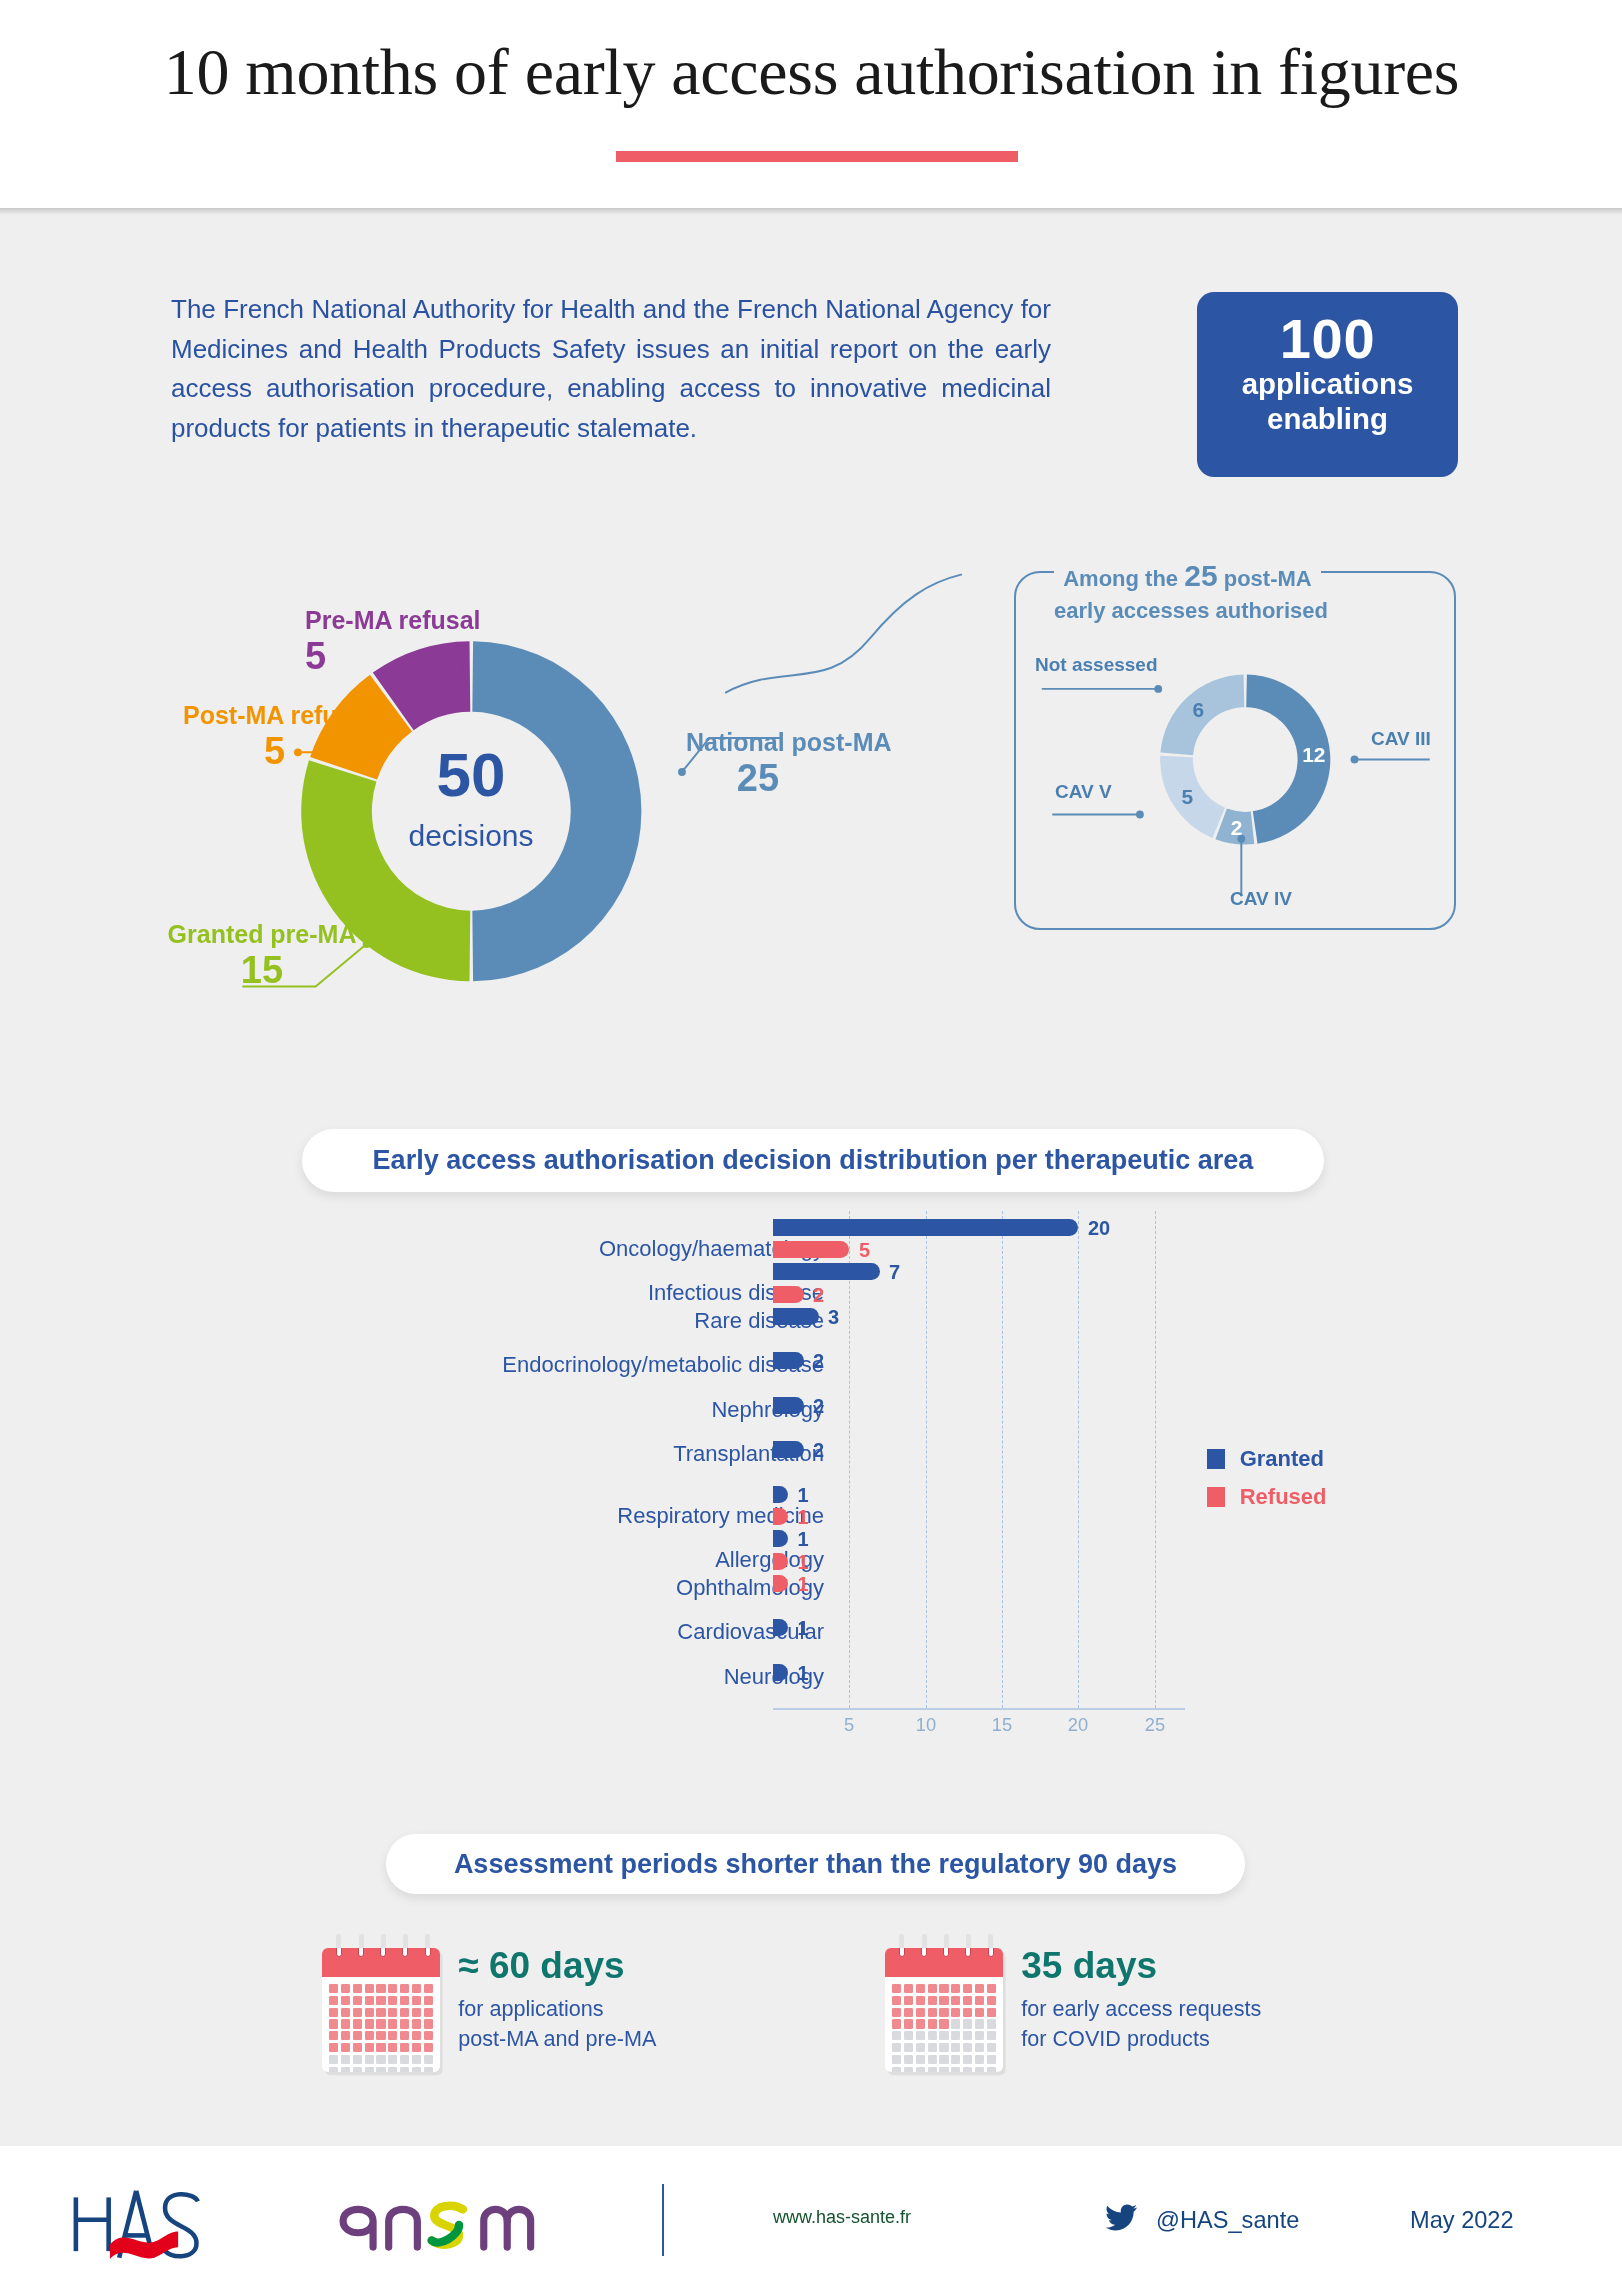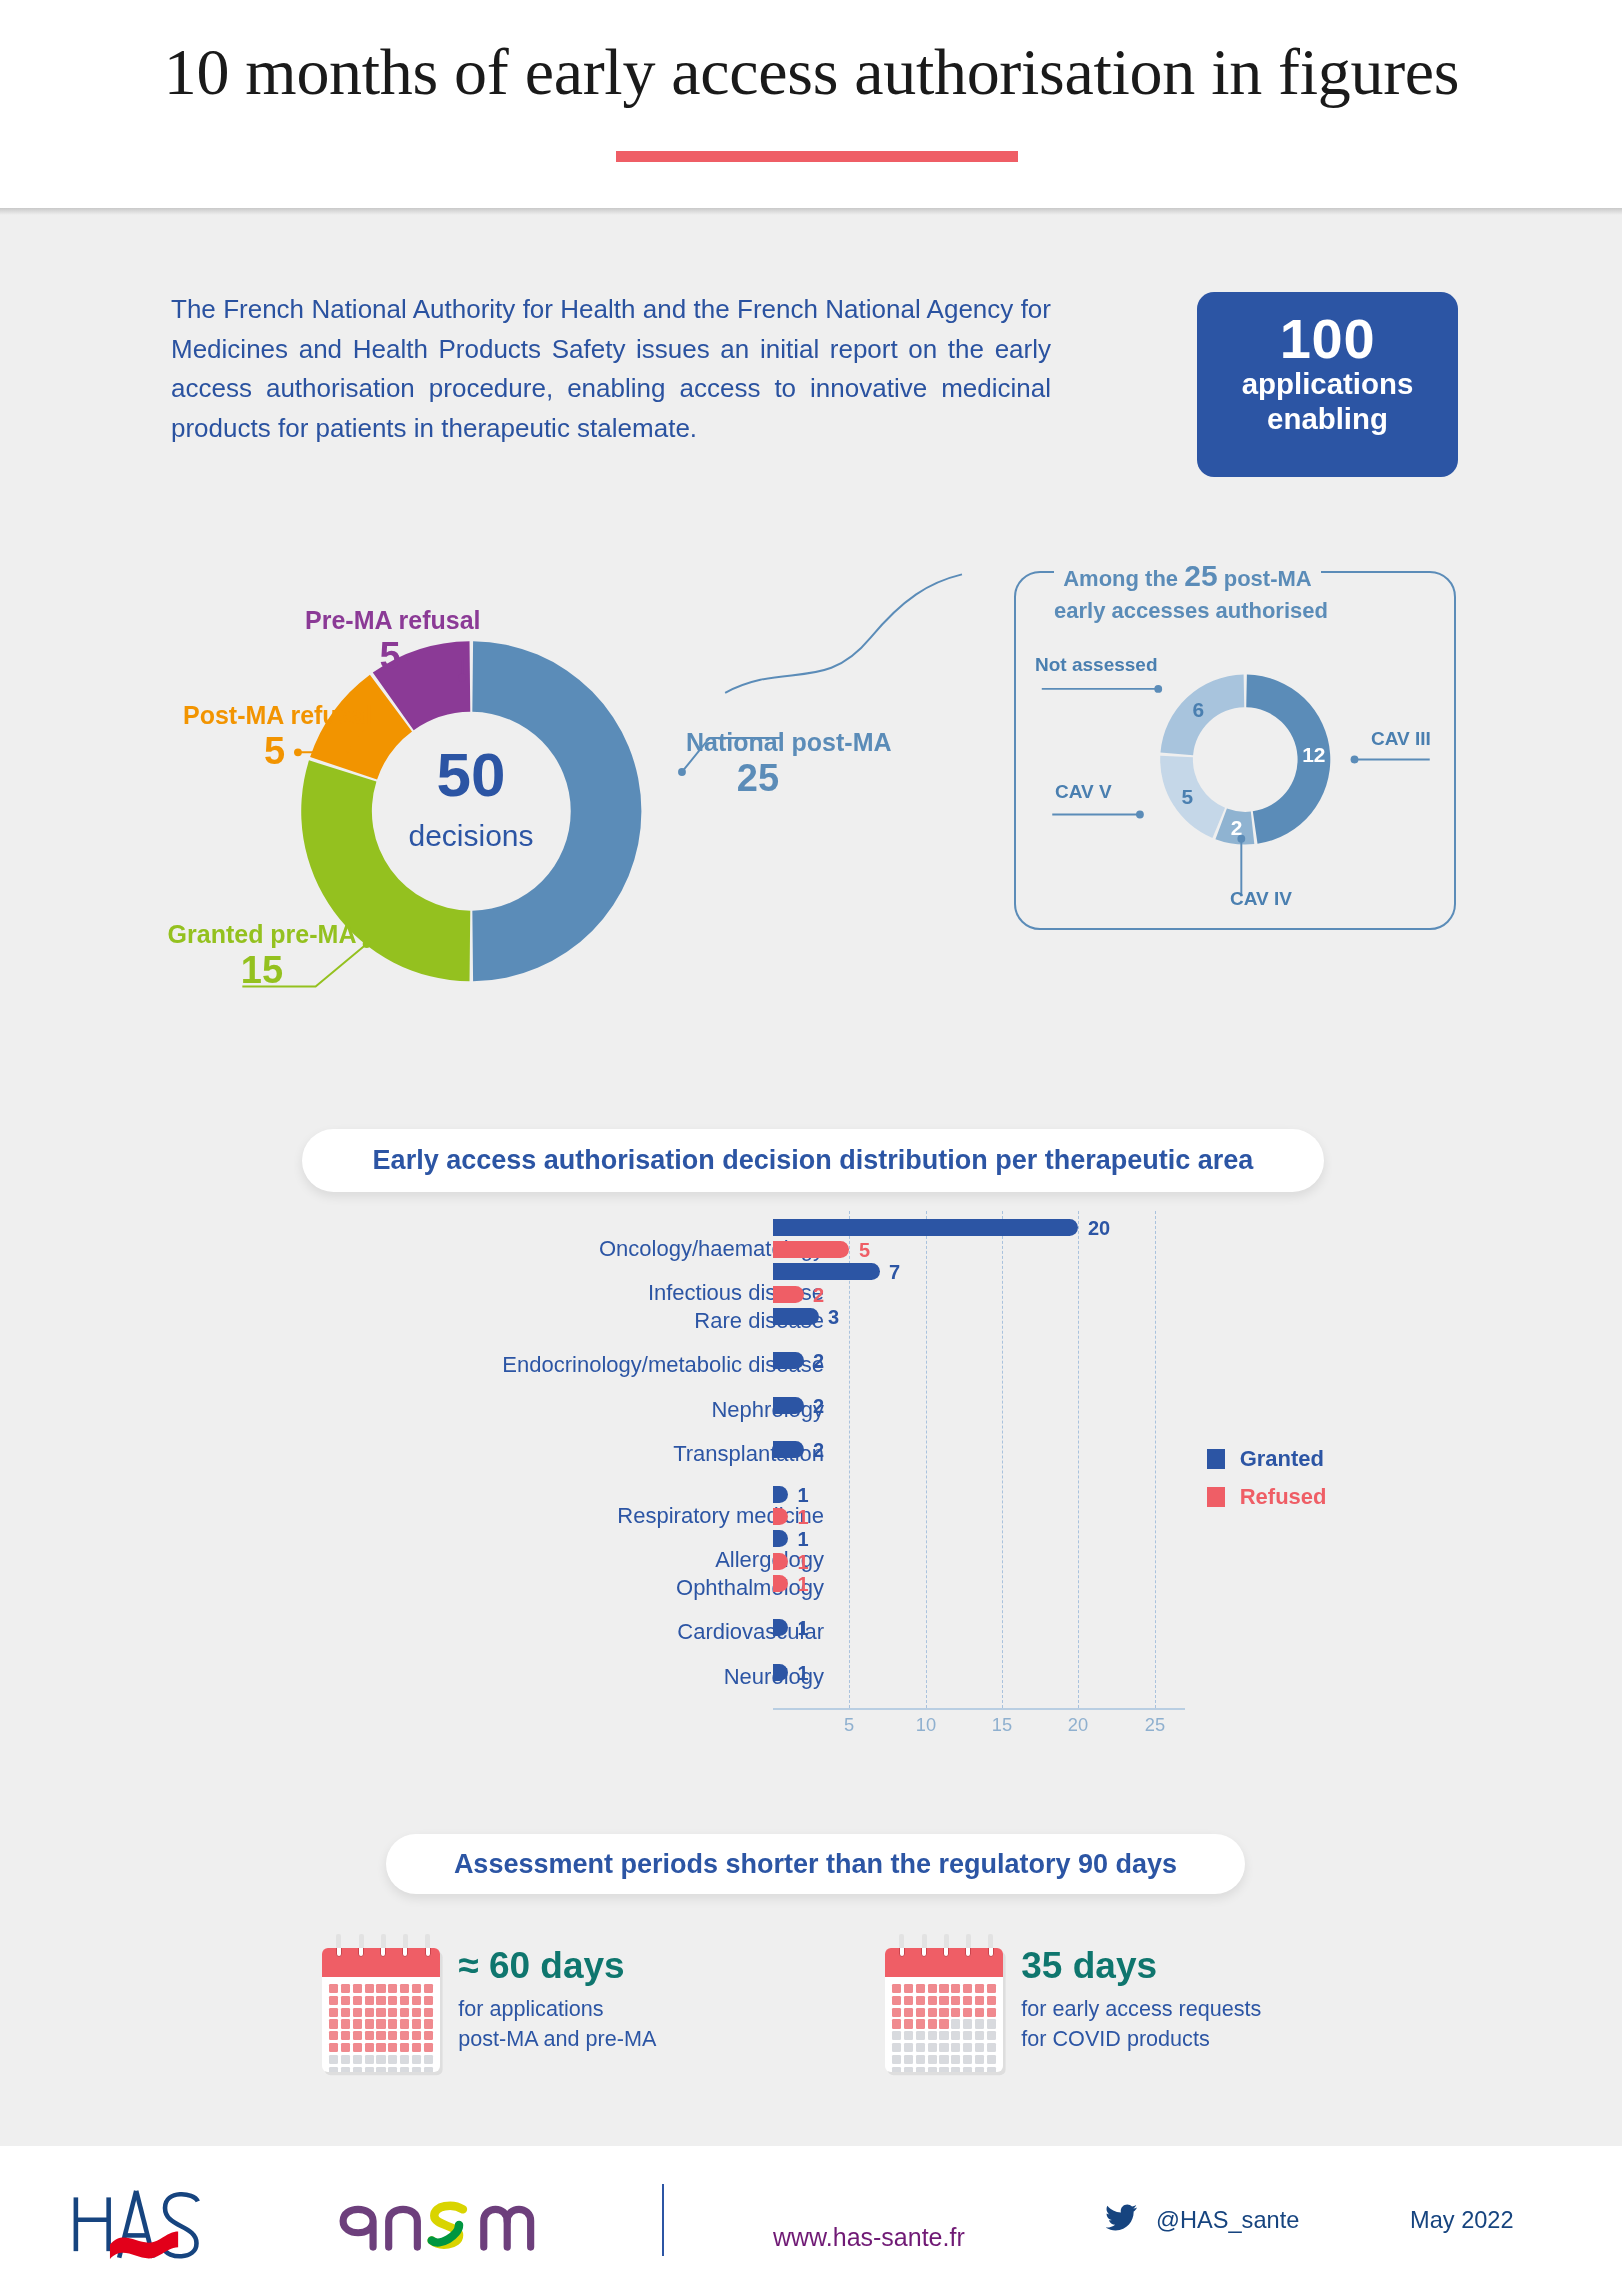--- a/index.html
+++ b/index.html
@@ -66,21 +66,21 @@
   }
   .donut-center-label {
     position:absolute; left:0; top:178px; width:340px; text-align:center;
     font-size:30px; color:#2c55a4;
   }
 
   .lbl { position:absolute; font-weight:bold; white-space:nowrap; }
   .lbl .t { font-size:25px; display:block; }
   .lbl .v { font-size:38px; display:block; }
 
-  .lbl-pre-refusal { left:305px; top:606px; color:#8b3a96; text-align:center; width:170px; }
+  .lbl-pre-refusal { left:305px; top:606px; color:#8b3a96; text-align:left; width:170px; }
   .lbl-post-refusal { left:183px; top:701px; color:#f29400; text-align:center; width:183px; }
   .lbl-granted-pre { left:164px; top:920px; color:#94c11f; text-align:center; width:196px; }
   .lbl-granted-post { left:686px; top:728px; color:#5b8cb8; text-align:left; width:262px; }
   .lbl-granted-post .v { text-align:center; width:144px; }
 
   
   .sub-card {
     position:absolute; left:1014px; top:571px;
     width:442px; height:359px;
     border:2px solid #5b8cb8;
@@ -177,21 +177,21 @@
 
   
   .footer {
     position:absolute; left:0; top:2146px; width:1623px; height:149px;
     background:#ffffff;
   }
   .footer-divider {
     position:absolute; left:662px; top:2184px; width:2px; height:72px;
     background:#2c55a4;
   }
-  .footer-url { position:absolute; left:773px; top:2207px; font-size:25px; color:#701a75;margin-top:16px; }
+  .footer-url { position:absolute; left:773px; top:2207px; font-size:18px; color:#14532d; }
   .twitter-icon { position:absolute; left:1106px; top:2204px; width:31px; height:27.5px; }
   .footer-handle { position:absolute; left:1156px; top:2207px; font-size:23.6px; color:#16447f; }
   .footer-date { position:absolute; left:1410px; top:2207px; font-size:23.6px; color:#16447f; }
   .logo-has { position:absolute; left:68px; top:2179px; width:177px; height:84px; }
   .logo-ansm { position:absolute; left:335px; top:2195px; width:222px; height:56px; }
 </style>
 </head>
 <body>
 
 <div class="header">

